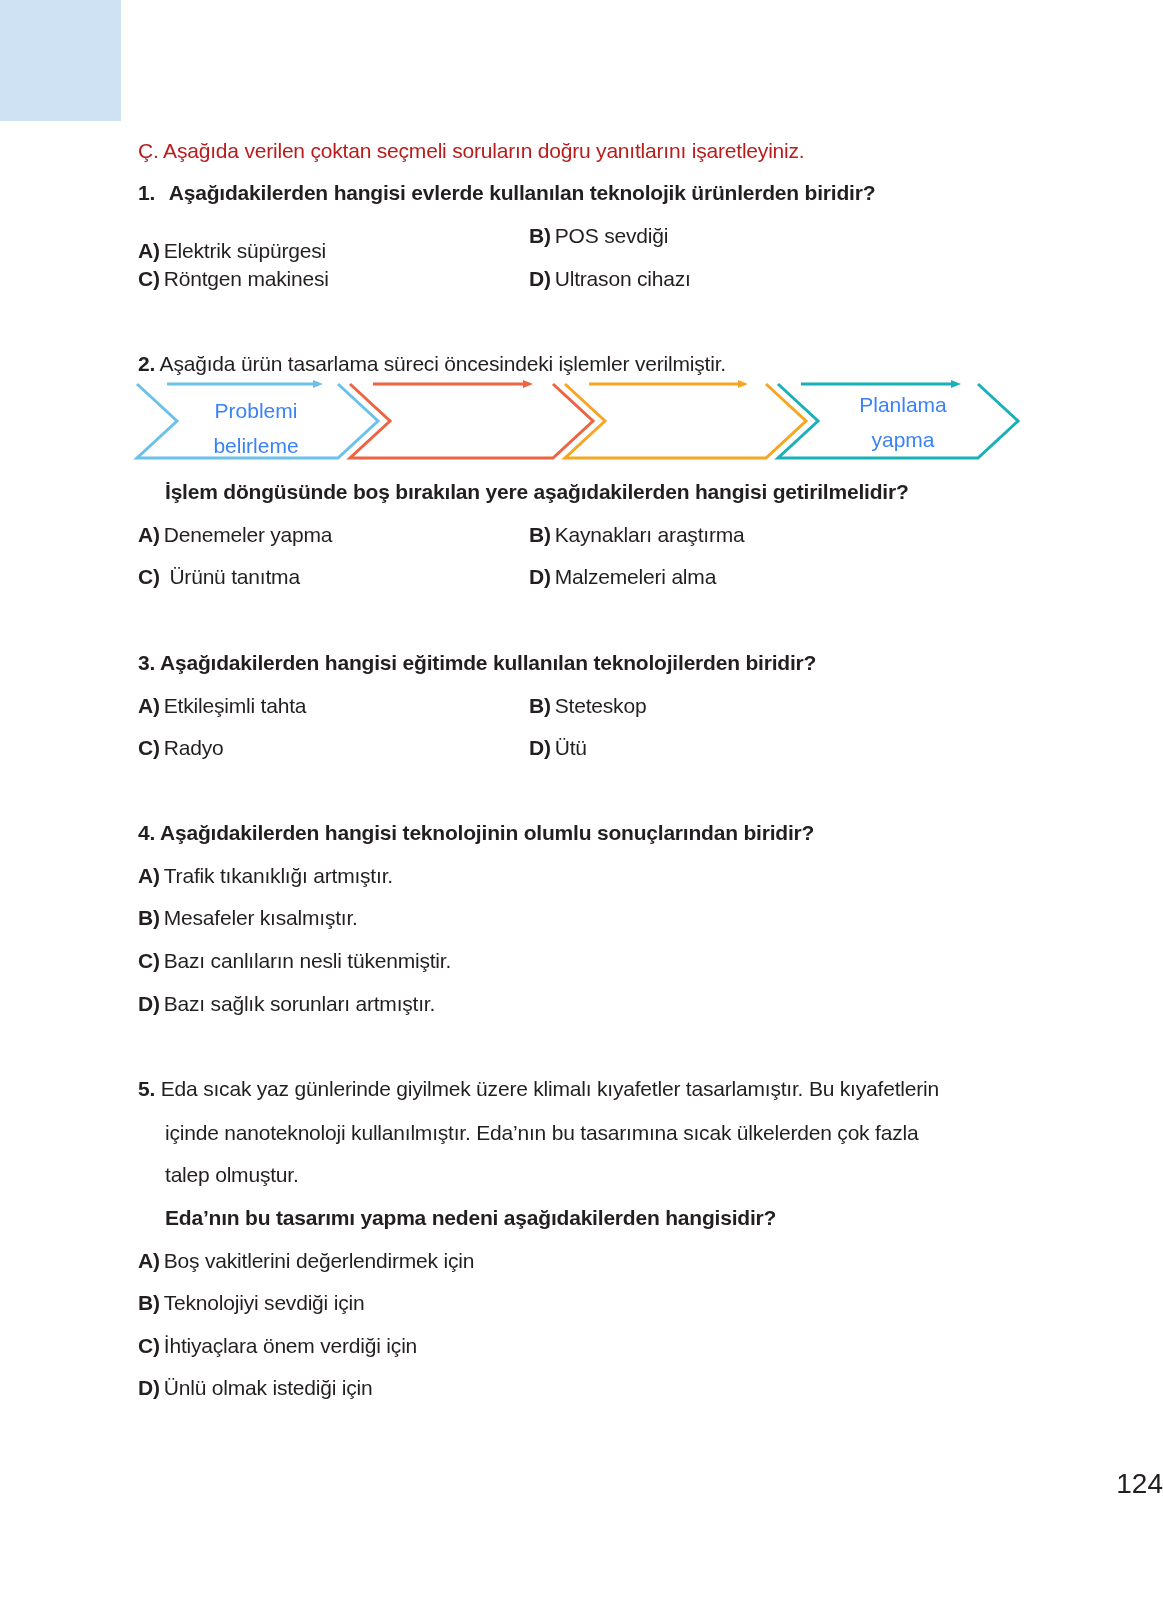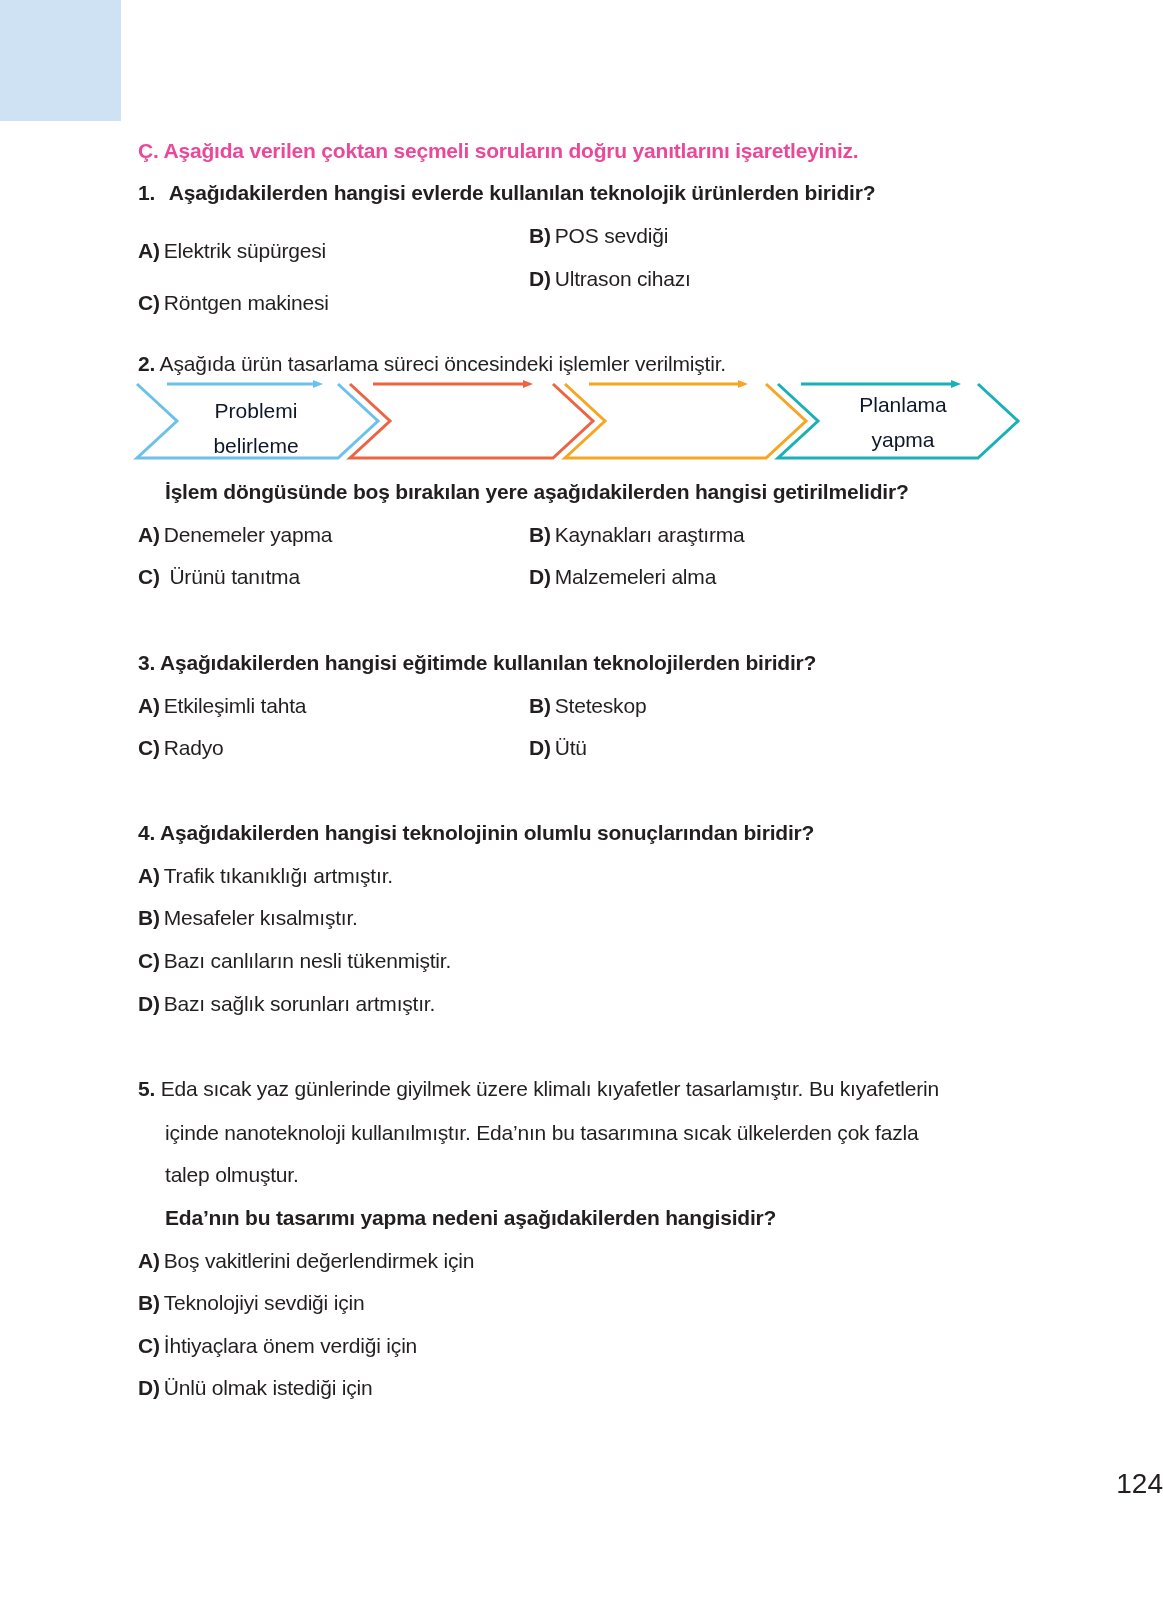--- a/index.html
+++ b/index.html
@@ -1,26 +1,26 @@
 <!DOCTYPE html>
 <html><head>
 <meta charset="utf-8">
 <style>
   html, body { margin:0; padding:0; background:#ffffff; }
   body { width:1163px; height:1616px; position:relative; overflow:hidden;
          font-family:"Liberation Sans", sans-serif; color:#231f20; }
   .corner { position:absolute; left:0; top:0; width:121px; height:121px; background:#cfe2f3; }
   .line { position:absolute; left:138px; font-size:21px; white-space:nowrap; letter-spacing:-0.2px; }
   .b { font-weight:bold; }
-  .pink { color:#ec4899; font-weight:bold; font-size:21px; }
+  .pink { color:#b91c1c; font-weight:normal; font-size:21px; }
   .opt-label { font-weight:bold; margin-right:4px; }
   .col2 { position:absolute; left:529px; font-size:21px; white-space:nowrap; letter-spacing:-0.2px; }
   .indent { left:165px; }
   .diagram { position:absolute; left:133px; top:378px; width:895px; height:86px; }
-  .ctext { position:absolute; font-size:21px; text-align:center; line-height:35px; color:#0f172a; }
+  .ctext { position:absolute; font-size:21px; text-align:center; line-height:35px; color:#3b82f6; }
   .pagenum { position:absolute; left:0; width:1163px; top:1468px; text-align:right; font-size:28px; }
 </style>
 </head>
 <body>
 
 <div class="corner"></div>
 
 <div class="line pink" style="top:139px;">
   <span>Ç.</span>
   <span>Aşağıda verilen çoktan seçmeli soruların doğru yanıtlarını işaretleyiniz.</span>
@@ -29,21 +29,21 @@
 <div class="line b" style="top:181px;">
   <span>1.</span>
   <span style="margin-left:8px">Aşağıdakilerden hangisi evlerde kullanılan teknolojik ürünlerden biridir?</span>
 </div>
 <div class="line" style="top:224px;margin-top:15px;">
   <span class="opt-label">A)</span><span>Elektrik süpürgesi</span>
 </div>
 <div class="col2" style="top:224px;">
   <span class="opt-label">B)</span><span>POS sevdiği</span>
 </div>
-<div class="line" style="top:267px;margin-top:24px;">
+<div class="line" style="top:267px;">
   <span class="opt-label">C)</span><span>Röntgen makinesi</span>
 </div>
 <div class="col2" style="top:267px;">
   <span class="opt-label">D)</span><span>Ultrason cihazı</span>
 </div>
 
 <div class="line" style="top:352px;">
   <span class="b">2.</span>
   <span>Aşağıda ürün tasarlama süreci öncesindeki işlemler verilmiştir.</span>
 </div>

